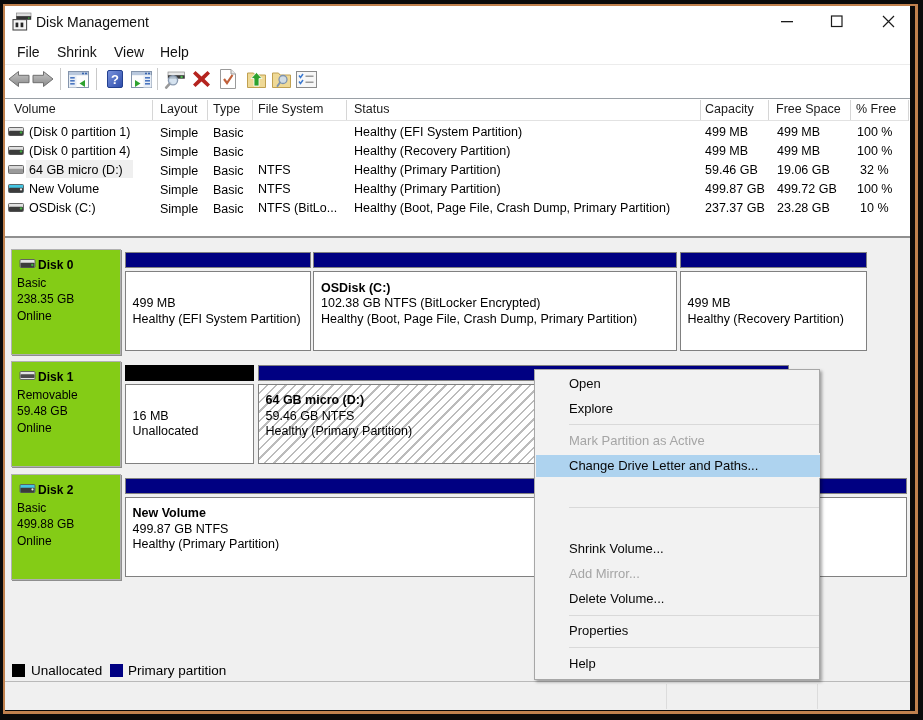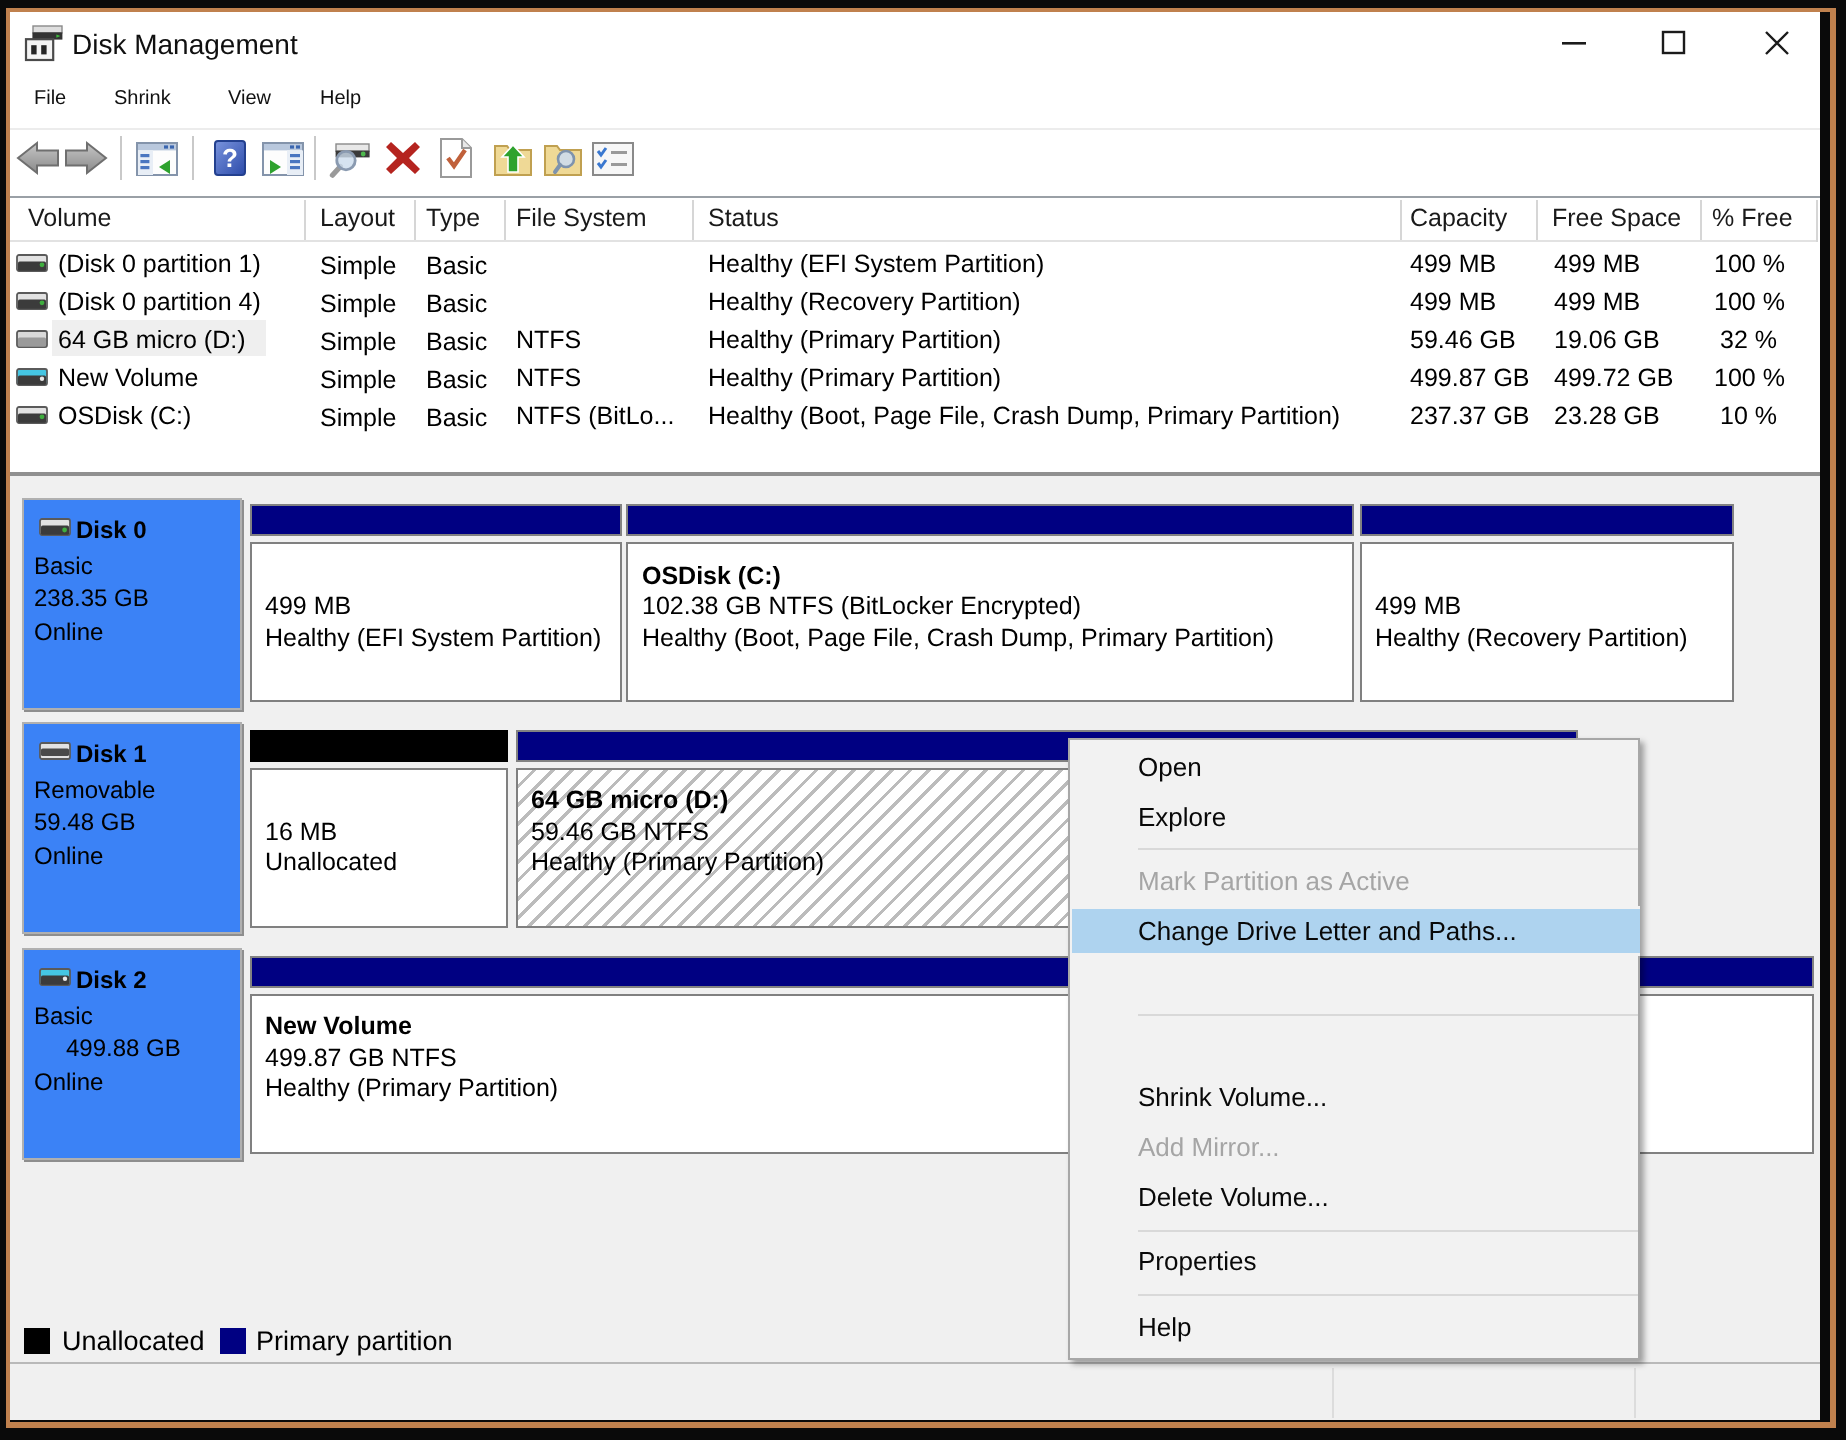--- a/index.html
+++ b/index.html
@@ -4,36 +4,36 @@
 <style>
 * { margin:0; padding:0; box-sizing:border-box; }
 html,body { width:923px; height:720px; background:#0a0a0a; font-family:"Liberation Sans", sans-serif; overflow:hidden; position:relative; }
 .abs { position:absolute; }
 #frame { left:3px; top:4px; width:915px; height:709.5px; border:2px solid #c0814e; border-right-width:3px; border-bottom-width:3px; }
 #win { left:5px; top:6px; width:905px; height:704px; background:#ffffff; }
 
 #title { left:36px; top:14px; font-size:14px; color:#101010; }
 .capbtn { color:#1b1b1b; }
 
-.mitem { top:44px; font-size:10px; color:#111; }
+.mitem { top:44px; font-size:14px; color:#111; }
 
 #tbline { left:5px; top:64px; width:905px; height:1px; background:#ececec; }
 .tbsep { top:68px; width:1px; height:22px; background:#c9c9c9; }
 
 #list { left:5px; top:98px; width:905px; height:138px; background:#fff; border-top:1px solid #9aa0a6; }
 #listbot { left:5px; top:236px; width:905px; height:2px; background:#909090; }
 #lowpane { left:5px; top:238px; width:905px; height:443px; background:#f0f0f0; }
 #statarea { left:5px; top:682px; width:905px; height:28px; background:#f0f0f0; }
 .hsep { width:1px; top:100px; height:21px; background:#d6d6d6; }
 .htxt { top:101.5px; font-size:12.5px; color:#1a1a1a; }
 #hline { left:5px; top:120px; width:903px; height:1px; background:#e2e2e2; }
 .cell { font-size:12.5px; color:#000; white-space:nowrap; line-height:14px; }
 .rowsel { background:#efefef; }
 
-.dlabel { left:11px; width:110px; height:106px; background:#3b82f6; border:1px solid #b0b0b0; box-shadow:1px 1px 0 #8e8e8e; }
+.dlabel { left:11px; width:110px; height:106px; background:#84cc16; border:1px solid #b0b0b0; box-shadow:1px 1px 0 #8e8e8e; }
 .dname { font-size:12px; font-weight:bold; color:#000; line-height:15px; }
 .dattr { font-size:12px; color:#000; line-height:16.8px; }
 
 .pbarbox { position:absolute; height:16px; background:#000082; border:1px solid #828282; }
 .pbarblack { background:#000000; border-color:#000; }
 .pbody { position:absolute; height:80px; border:1px solid #808080; background:#fff; overflow:hidden; }
 .ptxt { position:absolute; left:7px; font-size:12.5px; color:#000; white-space:nowrap; line-height:15.5px; }
 .pname { font-weight:bold; }
 .hatch { background-image:repeating-linear-gradient(135deg, rgba(0,0,0,0) 0px, rgba(0,0,0,0) 4.95px, #bcbcbc 4.95px, #bcbcbc 6.65px); }
 
@@ -302,21 +302,21 @@
       <div class="ptxt" style="top:39.5px;">Healthy (Primary Partition)</div>
     </div>
     <div class="abs dlabel" style="top:474px;">
       <svg width="17" height="9" viewBox="0 0 16 9" style="position:absolute;left:7px;top:9px;">
         <rect x="0.5" y="0.5" width="15" height="8" rx="1" fill="#45c6e3" stroke="#5a5a5a" stroke-width="0.9"></rect>
         <rect x="1" y="3.8" width="14" height="4.6" rx="0.8" fill="#3b3b3b"></rect>
         <circle cx="13" cy="5.4" r="1.1" fill="#e8e8e8"></circle>
       </svg>
       <div class="dname" style="position:absolute;left:26px;top:8px;">Disk 2</div>
       <div class="dattr" style="position:absolute;left:5px;top:24.6px;">Basic</div>
-      <div class="dattr" style="position:absolute;left:21px;top:41.400000000000006px;">499.88 GB</div>
+      <div class="dattr" style="position:absolute;left:5px;top:41.400000000000006px;">499.88 GB</div>
       <div class="dattr" style="position:absolute;left:5px;top:58.2px;">Online</div>
     </div>
     <div class="abs pbarbox" style="left:124.5px; top:477.5px; width:782.5px;"></div>
     <div class="abs pbody" style="left:124.5px; top:496.5px; width:782.5px;">
       <div class="ptxt pname" style="top:8.5px;">New Volume</div>
       <div class="ptxt" style="top:24px;">499.87 GB NTFS</div>
       <div class="ptxt" style="top:39.5px;">Healthy (Primary Partition)</div>
     </div>
   </div>
 

